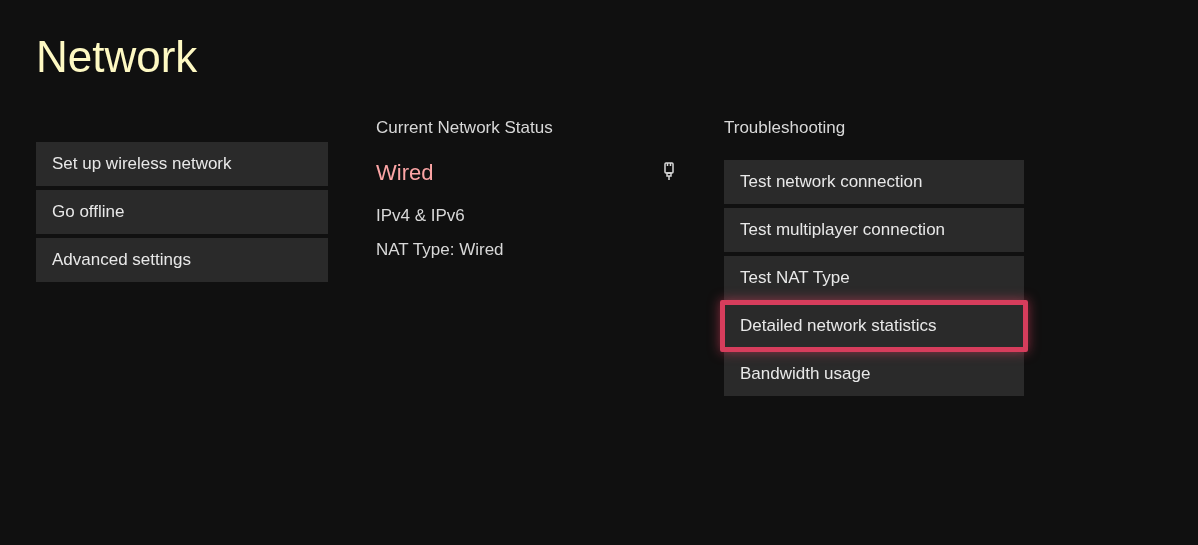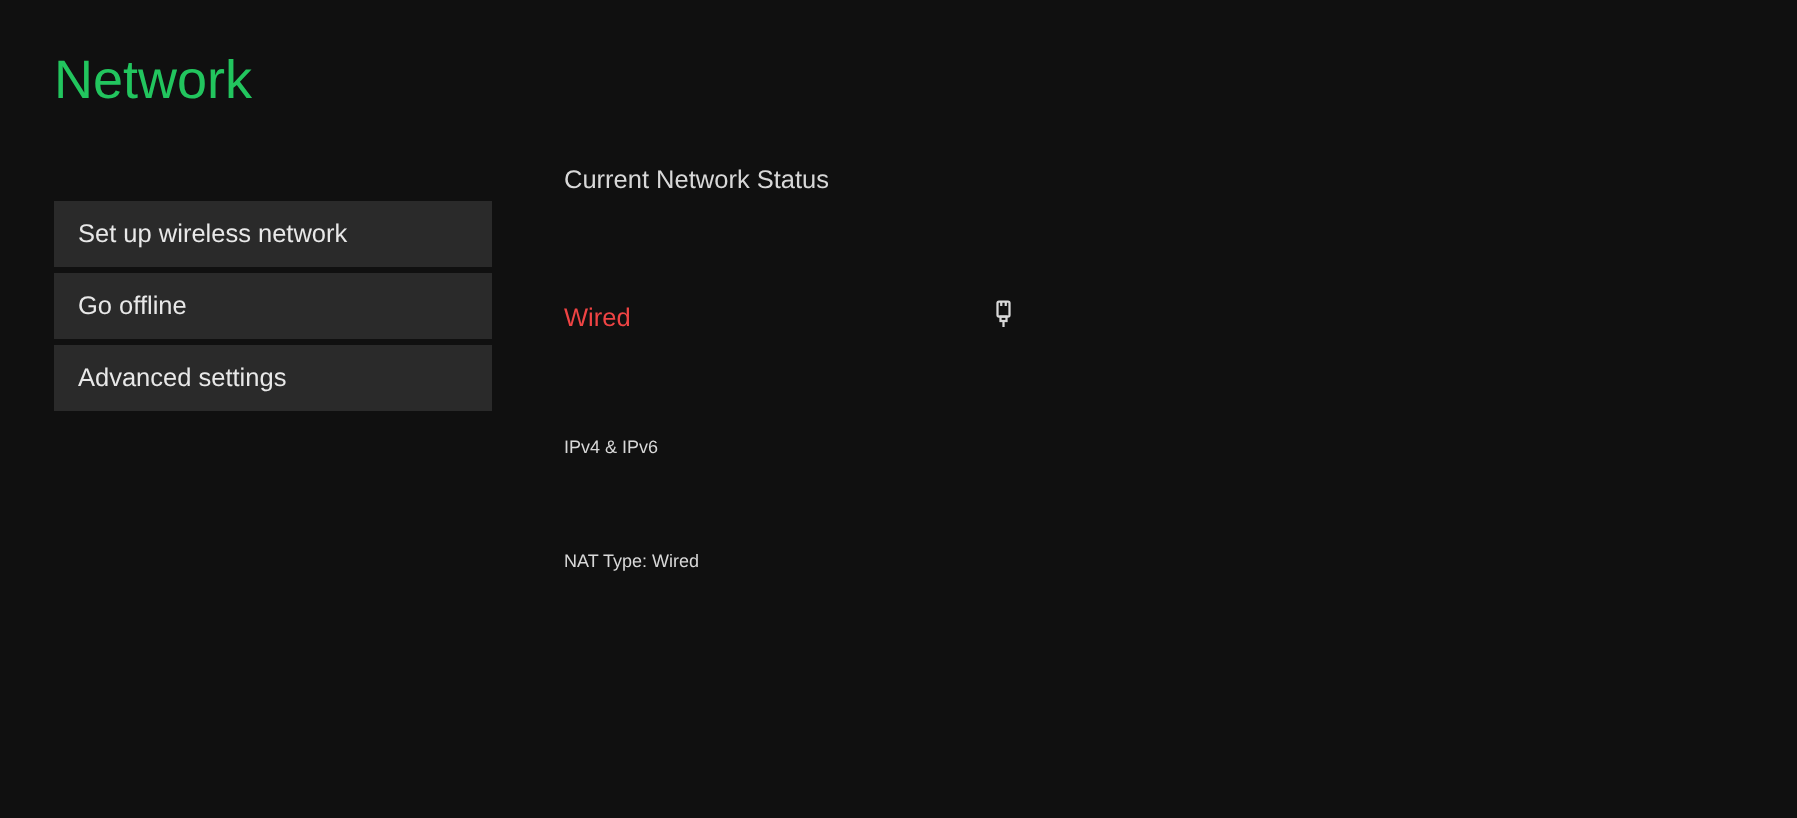--- a/index.html
+++ b/index.html
@@ -9,43 +9,42 @@
     }
     body {
       background: #101010;
       color: #e0e0e0;
       font-family: "Segoe UI", Arial, sans-serif;
       width: 1198px;
       height: 545px;
       overflow: hidden;
     }
     .page-title {
-      font-size: 36px;
+      font-size: 44px;
       font-weight: 300;
-      color: #22c55e;
+      color: #fef9c3;
       padding: 32px 0 0 36px;
     }
     .columns {
       display: flex;
       flex-direction: row;
       padding: 36px 0 0 36px;
       gap: 48px;
     }
     .col-left {
       width: 292px;
       display: flex;
       flex-direction: column;
       gap: 4px;
       margin-top: 24px;
     }
     .col-mid {
       width: 300px;
       display: flex;
       flex-direction: column;
-      gap: 48px;
     }
     .col-right {
       width: 300px;
       display: flex;
       flex-direction: column;
     }
     .list-button {
       background: #2a2a2a;
       color: #e8e8e8;
       font-size: 17px;
@@ -61,25 +60,25 @@
       margin-bottom: 22px;
       font-weight: 400;
     }
     .status-row {
       display: flex;
       justify-content: space-between;
       align-items: center;
       margin-bottom: 20px;
     }
     .status-text {
-      font-size: 17px;
-      color: #ef4444;
+      font-size: 22px;
+      color: #fca5a5;
     }
     .status-line {
-      font-size: 12px;
+      font-size: 17px;
       color: #d8d8d8;
       margin-bottom: 14px;
     }
     .troubleshoot-list {
       display: flex;
       flex-direction: column;
       gap: 4px;
     }
     .highlighted {
       position: relative;
@@ -122,14 +121,24 @@
           <line x1="7" y1="14" x2="7" y2="18"></line>
           <line x1="5.5" y1="1" x2="5.5" y2="4"></line>
           <line x1="8.5" y1="1" x2="8.5" y2="4"></line>
         </svg>
       </span>
     </div>
     <div class="status-line">IPv4 &amp; IPv6</div>
     <div class="status-line">NAT Type: Wired</div>
   </div>
 
+  <div class="col-right">
+    <div class="section-header">Troubleshooting</div>
+    <div class="troubleshoot-list">
+      <button class="list-button">Test network connection</button>
+      <button class="list-button">Test multiplayer connection</button>
+      <button class="list-button">Test NAT Type</button>
+      <button class="list-button highlighted">Detailed network statistics</button>
+      <button class="list-button">Bandwidth usage</button>
+    </div>
+  </div>
 
 </div>
 
 </body></html>

